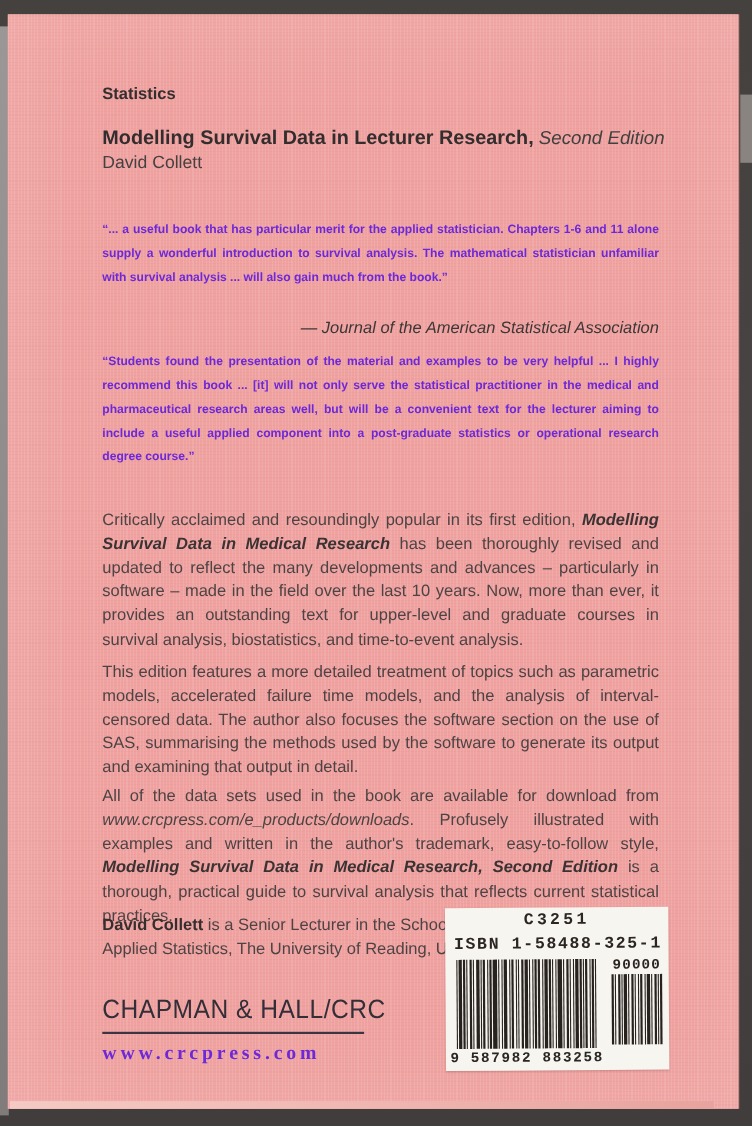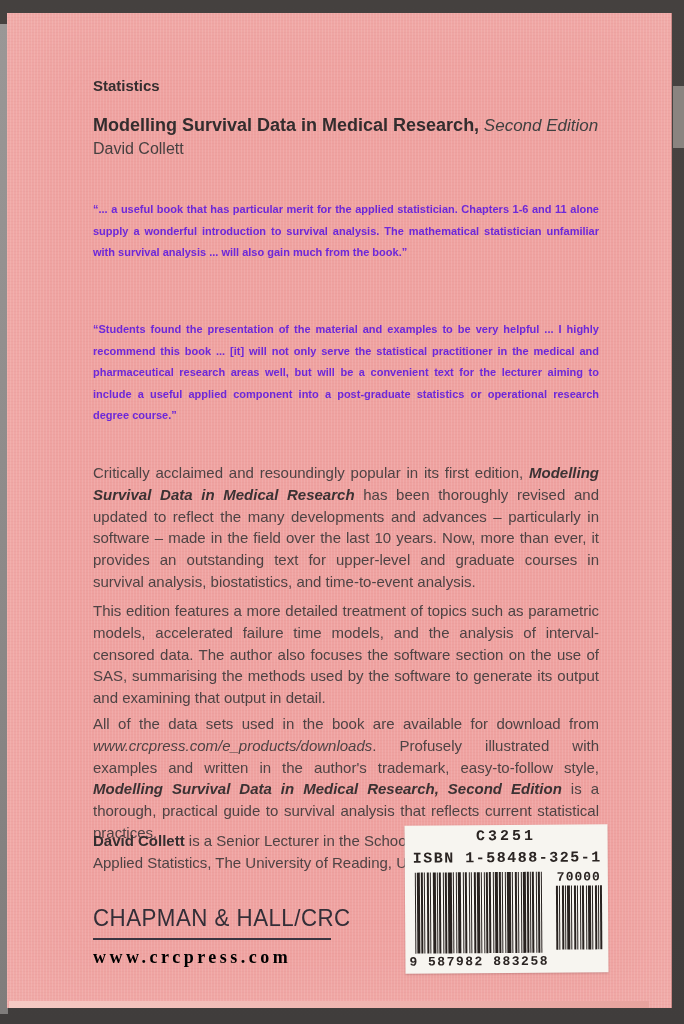--- a/index.html
+++ b/index.html
@@ -49,39 +49,40 @@
   [data-barcode] span:nth-child(odd){background:#28221f;}
   .bars-main{position:absolute;left:10px;top:47px;height:81px;}
   .supp-num{position:absolute;left:148px;top:45px;width:52px;text-align:center;font-size:13px;letter-spacing:1px;}
   .bars-supp{position:absolute;left:151px;top:61px;height:64px;}
   .ean-num{position:absolute;left:4px;top:129px;font-size:13px;letter-spacing:1.5px;white-space:nowrap;}
 
   .pub{top:891px;font-size:24px;color:#332e37;letter-spacing:.5px;
        transform:scaleX(.93);transform-origin:left center;white-space:nowrap;}
   .pub-rule{position:absolute;left:86px;top:925px;width:238px;height:2px;background:#3b3541;}
   .site{top:934px;font-family:"Liberation Serif","DejaVu Serif",serif;font-size:18px;
-        font-weight:bold;letter-spacing:3.5px;color:#000000;white-space:nowrap;}
+        font-weight:bold;letter-spacing:3.5px;color:#6d28d9;white-space:nowrap;}
 </style>
 </head>
 <body>
 
 <div class="stage">
   <div class="left-strip"></div>
   <div class="corner-notch"></div>
 
   <div class="cover">
 
     <div class="sec cat">Statistics</div>
 
-    <h1 class="sec title"><span>Modelling Survival Data in Medical Research,</span><span class="t-ed"> Second Edition</span></h1>
+    <h1 class="sec title"><span>Modelling Survival Data in Lecturer Research,</span><span class="t-ed"> Second Edition</span></h1>
 
     <div class="sec author">David Collett</div>
 
 
     <p class="sec quote q1">“... a useful book that has particular merit for the applied statistician.  Chapters 1-6 and 11 alone supply a wonderful introduction to survival analysis. The mathematical statistician unfamiliar with survival analysis ... will also gain much from the book.”</p>
+    <div class="sec attr a1">— Journal of the American Statistical Association</div>
 
     <p class="sec quote q2">“Students found the presentation of the material and examples to be very helpful ... I highly recommend this book ... [it] will not only serve the statistical practitioner in the medical and pharmaceutical research areas well, but will be a convenient text for the lecturer aiming to include a useful applied component into a post-graduate statistics or operational research degree course.”</p>
 
     <p class="sec para p1"><span>Critically acclaimed and resoundingly popular in its first edition, </span><span class="bi">Modelling Survival Data in Medical Research</span><span> has been thoroughly revised and updated to reflect the many developments and advances – particularly in software – made in the field over the last 10 years. Now, more than ever, it provides an outstanding text for upper-level and graduate courses in survival analysis, biostatistics, and time-to-event analysis.</span></p>
 
     <p class="sec para p2">This edition features a more detailed treatment of topics such as parametric models, accelerated failure time models, and the analysis of interval-censored data. The author also focuses the software section on the use of SAS, summarising the methods used by the software to generate its output and examining that output in detail.</p>
 
     <p class="sec para p3"><span>All of the data sets used in the book are available for download from </span><span class="it">www.crcpress.com/e_products/downloads</span><span>. Profusely illustrated with examples and written in the author's trademark, easy-to-follow style, </span><span class="bi">Modelling Survival Data in Medical Research, Second Edition</span><span> is a thorough, practical guide to survival analysis that reflects current statistical practices.</span></p>
 
     <p class="sec bio"><span class="b">David Collett</span><span> is a Senior Lecturer in the School of Applied Statistics, The University of Reading, UK.</span></p>
@@ -167,21 +168,21 @@
           <span style="width: 1px;"></span>
           <span style="width: 1px;"></span>
           <span style="width: 2px;"></span>
           <span style="width: 2px;"></span>
           <span style="width: 1px;"></span>
           <span style="width: 1px;"></span>
           <span style="width: 2px;"></span>
           <span style="width: 1px;"></span>
           <span style="width: 1px;"></span>
         </div>
-      <div class="supp-num mono">70000</div>
+      <div class="supp-num mono">90000</div>
       <div class="bars-supp" data-barcode="2,1,1,2,2,1,1,1,3,1,1,2,2,1,1,2,1,1,2,2,1,1,3,1,1,2,2,1,1,1,2">
           <span style="width: 2px;"></span>
           <span style="width: 1px;"></span>
           <span style="width: 1px;"></span>
           <span style="width: 2px;"></span>
           <span style="width: 2px;"></span>
           <span style="width: 1px;"></span>
           <span style="width: 1px;"></span>
           <span style="width: 1px;"></span>
           <span style="width: 3px;"></span>

